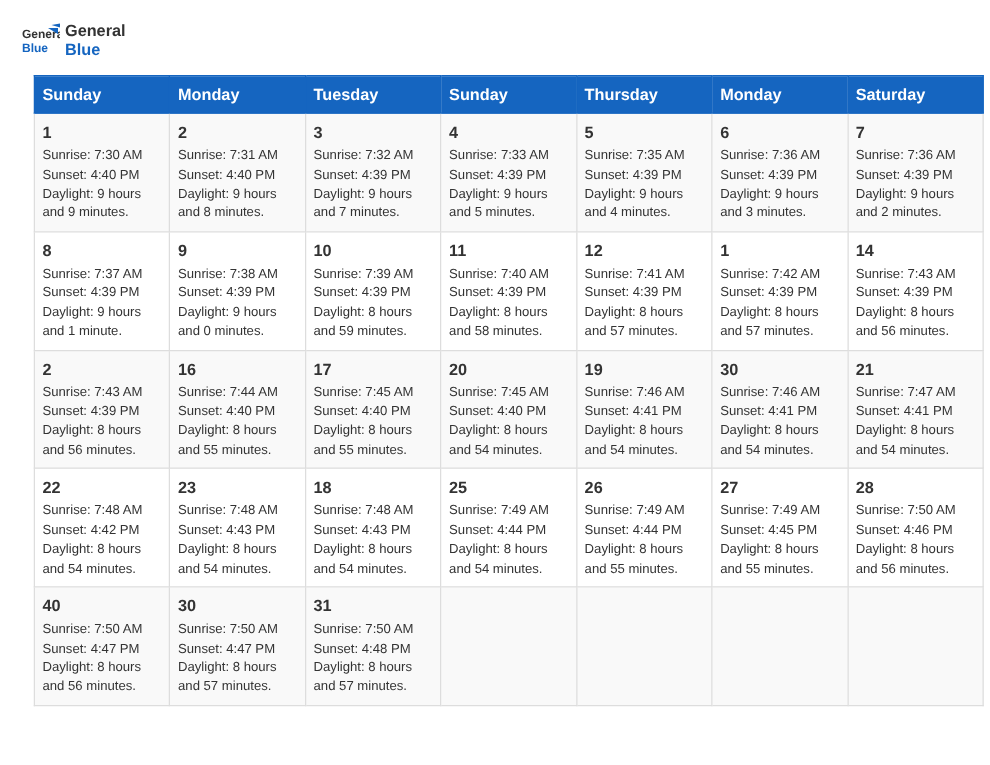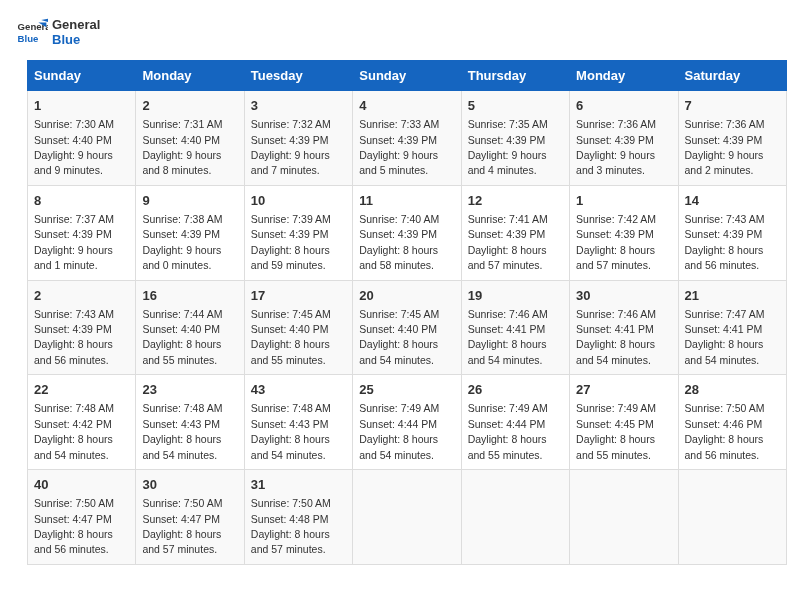--- a/index.html
+++ b/index.html
@@ -210,21 +210,21 @@
       <tr>
         <td>
         <span class="day-num">22</span>
         <span class="day-info">Sunrise: 7:48 AM<br>Sunset: 4:42 PM<br>Daylight: 8 hours and 54 minutes.</span>
       </td>
         <td>
         <span class="day-num">23</span>
         <span class="day-info">Sunrise: 7:48 AM<br>Sunset: 4:43 PM<br>Daylight: 8 hours and 54 minutes.</span>
       </td>
         <td>
-        <span class="day-num">43</span>
+        <span class="day-num">18</span>
         <span class="day-info">Sunrise: 7:48 AM<br>Sunset: 4:43 PM<br>Daylight: 8 hours and 54 minutes.</span>
       </td>
         <td>
         <span class="day-num">25</span>
         <span class="day-info">Sunrise: 7:49 AM<br>Sunset: 4:44 PM<br>Daylight: 8 hours and 54 minutes.</span>
       </td>
         <td>
         <span class="day-num">26</span>
         <span class="day-info">Sunrise: 7:49 AM<br>Sunset: 4:44 PM<br>Daylight: 8 hours and 55 minutes.</span>
       </td>

